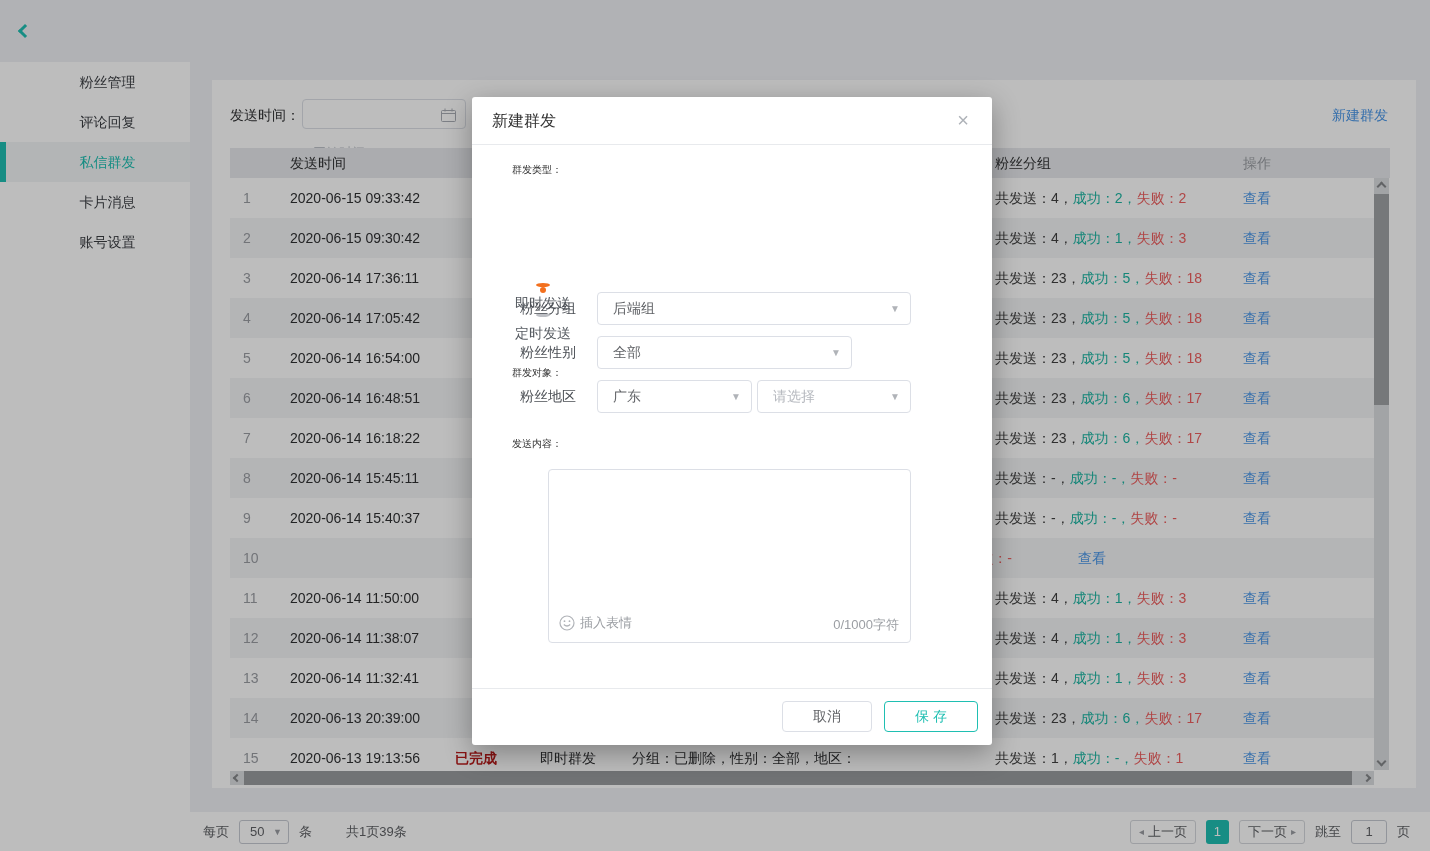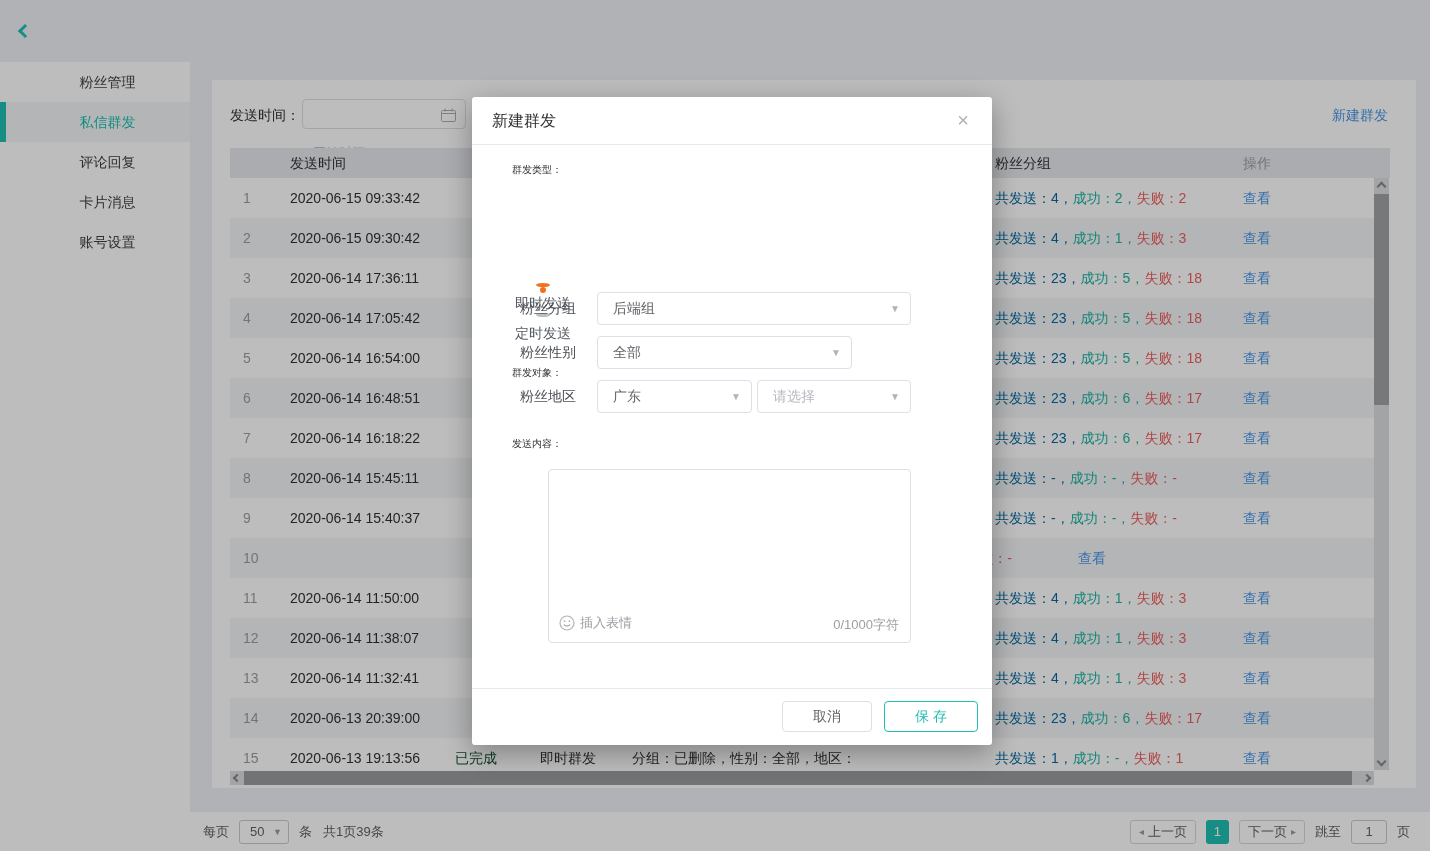--- a/index.html
+++ b/index.html
@@ -36,26 +36,26 @@
 
   
   .thead { position:absolute; left:230px; top:148px; width:1160px; height:30px; background:#e7e9ec;
            display:flex; font-size:14px; color:#9a9da3; line-height:30px; }
   .tbody { position:absolute; left:230px; top:178px; width:1144px; height:600px; }
   .trow { display:flex; height:40px; line-height:40px; font-size:14px; background:#ffffff; }
   .trow.even { background:#f3f4f6; }
   .c { padding-left:10px; white-space:nowrap; overflow:hidden; }
   .c-idx { width:50px; padding-left:13px; color:#9a9da3; }
   .c-time { width:165px; color:#303133; }
-  .c-status { width:85px; color:#14532d; }
+  .c-status { width:85px; color:#b91c1c;font-weight:bold; }
   .c-type { width:92px; color:#303133; }
   .c-target { width:363px; color:#303133; }
   .c-result { width:248px; color:#303133; }
   .c-action { flex:1; }
-  .t-dark { color:#0369a1; } .t-teal { color:#1cb5a2; } .t-red { color:#ee5f5f; }
+  .t-dark { color:#404040; } .t-teal { color:#1cb5a2; } .t-red { color:#ee5f5f; }
   .view { color:#4a97e8; cursor:pointer; text-decoration:none; }
 
   
   .vscroll { position:absolute; left:1374px; top:178px; width:15px; height:592px; background:#dbdde0; }
   .vthumb { position:absolute; left:0; top:16px; width:15px; height:211px; background:#a0a2a5; cursor:pointer; }
   .sb-up, .sb-down { position:absolute; left:4px; width:7px; height:7px; }
   .sb-up { top:5px; border-left:2px solid #85878a; border-top:2px solid #85878a; transform:rotate(45deg); }
   .sb-down { bottom:5px; border-right:2px solid #85878a; border-bottom:2px solid #85878a; transform:rotate(45deg); }
   .hscroll { position:absolute; left:230px; top:771px; width:1144px; height:14px; background:#dbdde0; }
   .hthumb { position:absolute; left:14px; top:0; width:1108px; height:14px; background:#999b9e; cursor:pointer; }
@@ -118,22 +118,22 @@
 <div class="screen">
 
   <div class="topbar">
     <div class="back-btn">
       <i class="chev-left"></i>
     </div>
   </div>
 
   <div class="sidebar">
     <div class="side-item">粉丝管理</div>
+    <div class="side-item">评论回复</div>
     <div class="side-item active">私信群发</div>
-    <div class="side-item">评论回复</div>
     <div class="side-item">卡片消息</div>
     <div class="side-item">账号设置</div>
   </div>
 
   <div class="card"></div>
 
   <div class="filter-label">发送时间：</div>
   <div class="date-input">
     <input type="text" placeholder="开始时间" style="">
     <span class="cal-icon">
@@ -306,21 +306,21 @@
   </div>
 
   <div class="pagebar">
     <div class="pg-left">
       <span>每页</span>
       <div class="per-select">
         <span>50</span>
         <span class="arr">▼</span>
       </div>
       <span>条</span>
-      <span style="margin-left:1px;">共1页39条</span>
+      <span style="margin-left:24px;">共1页39条</span>
     </div>
     <div class="pg-right">
       <div class="pg-btn">
         <span class="tri">◂</span>
         <span>上一页</span>
       </div>
       <div class="pg-num">1</div>
       <div class="pg-btn">
         <span>下一页</span>
         <span class="tri">▸</span>

